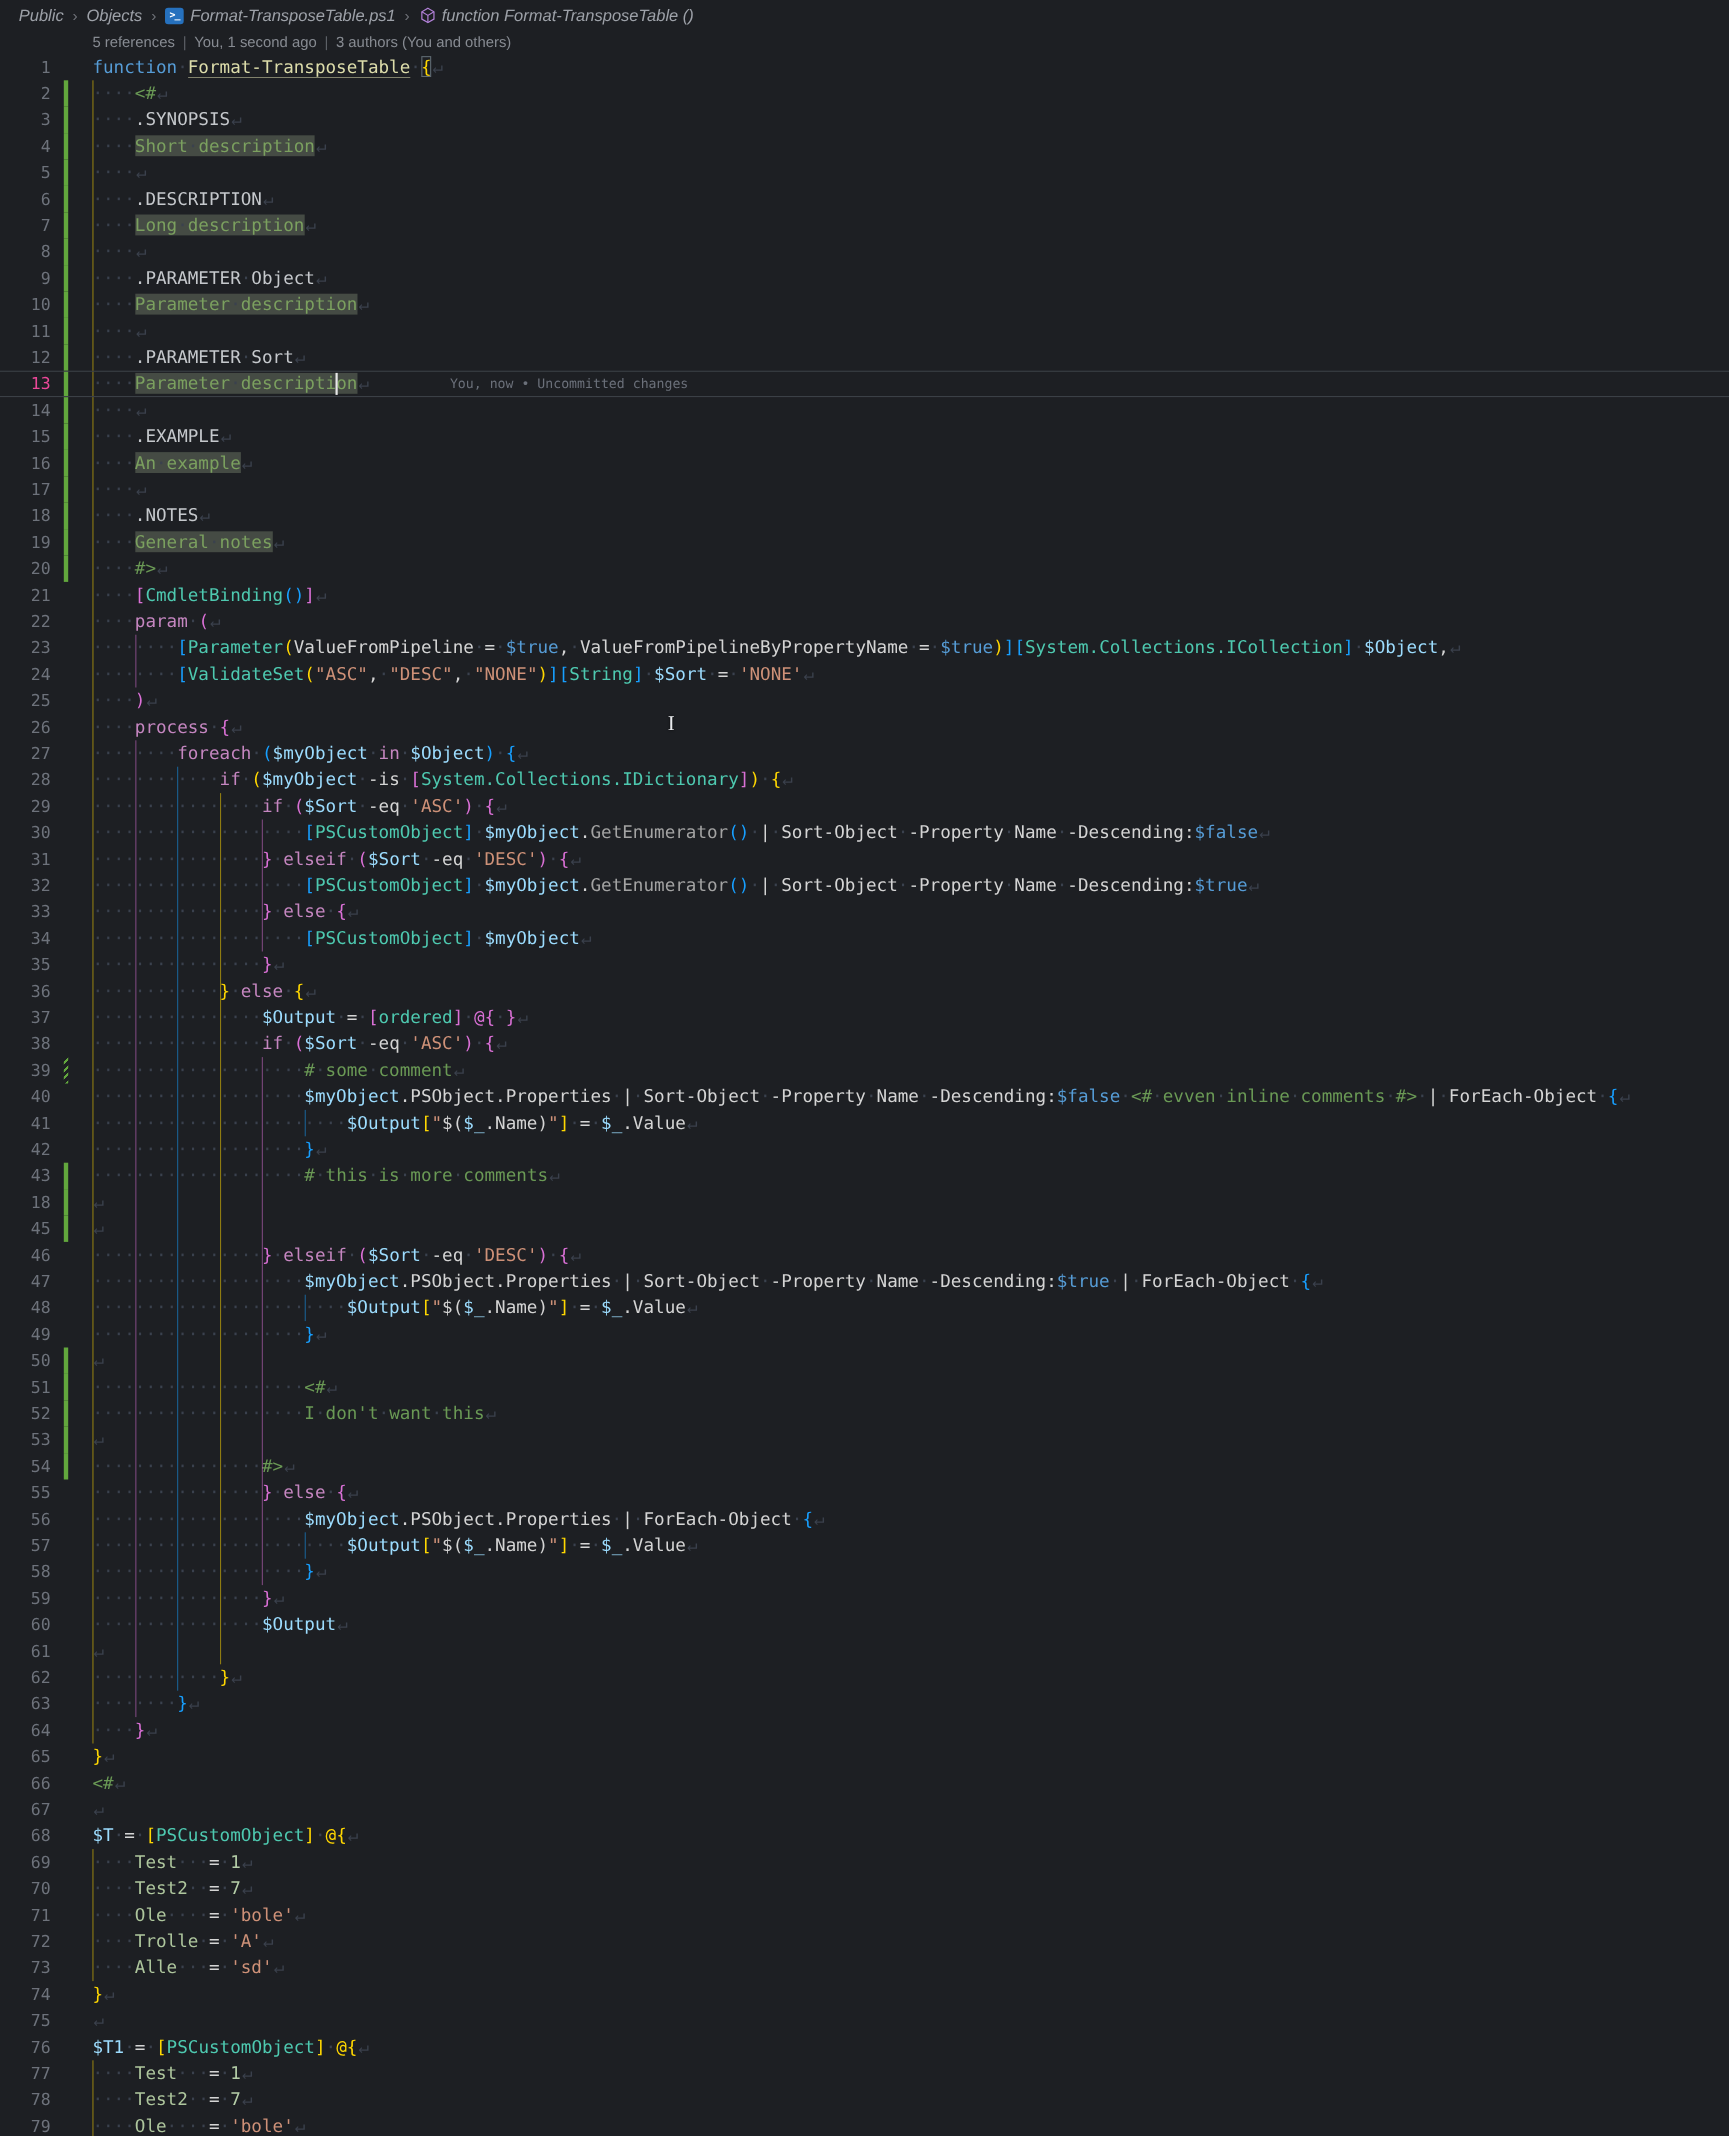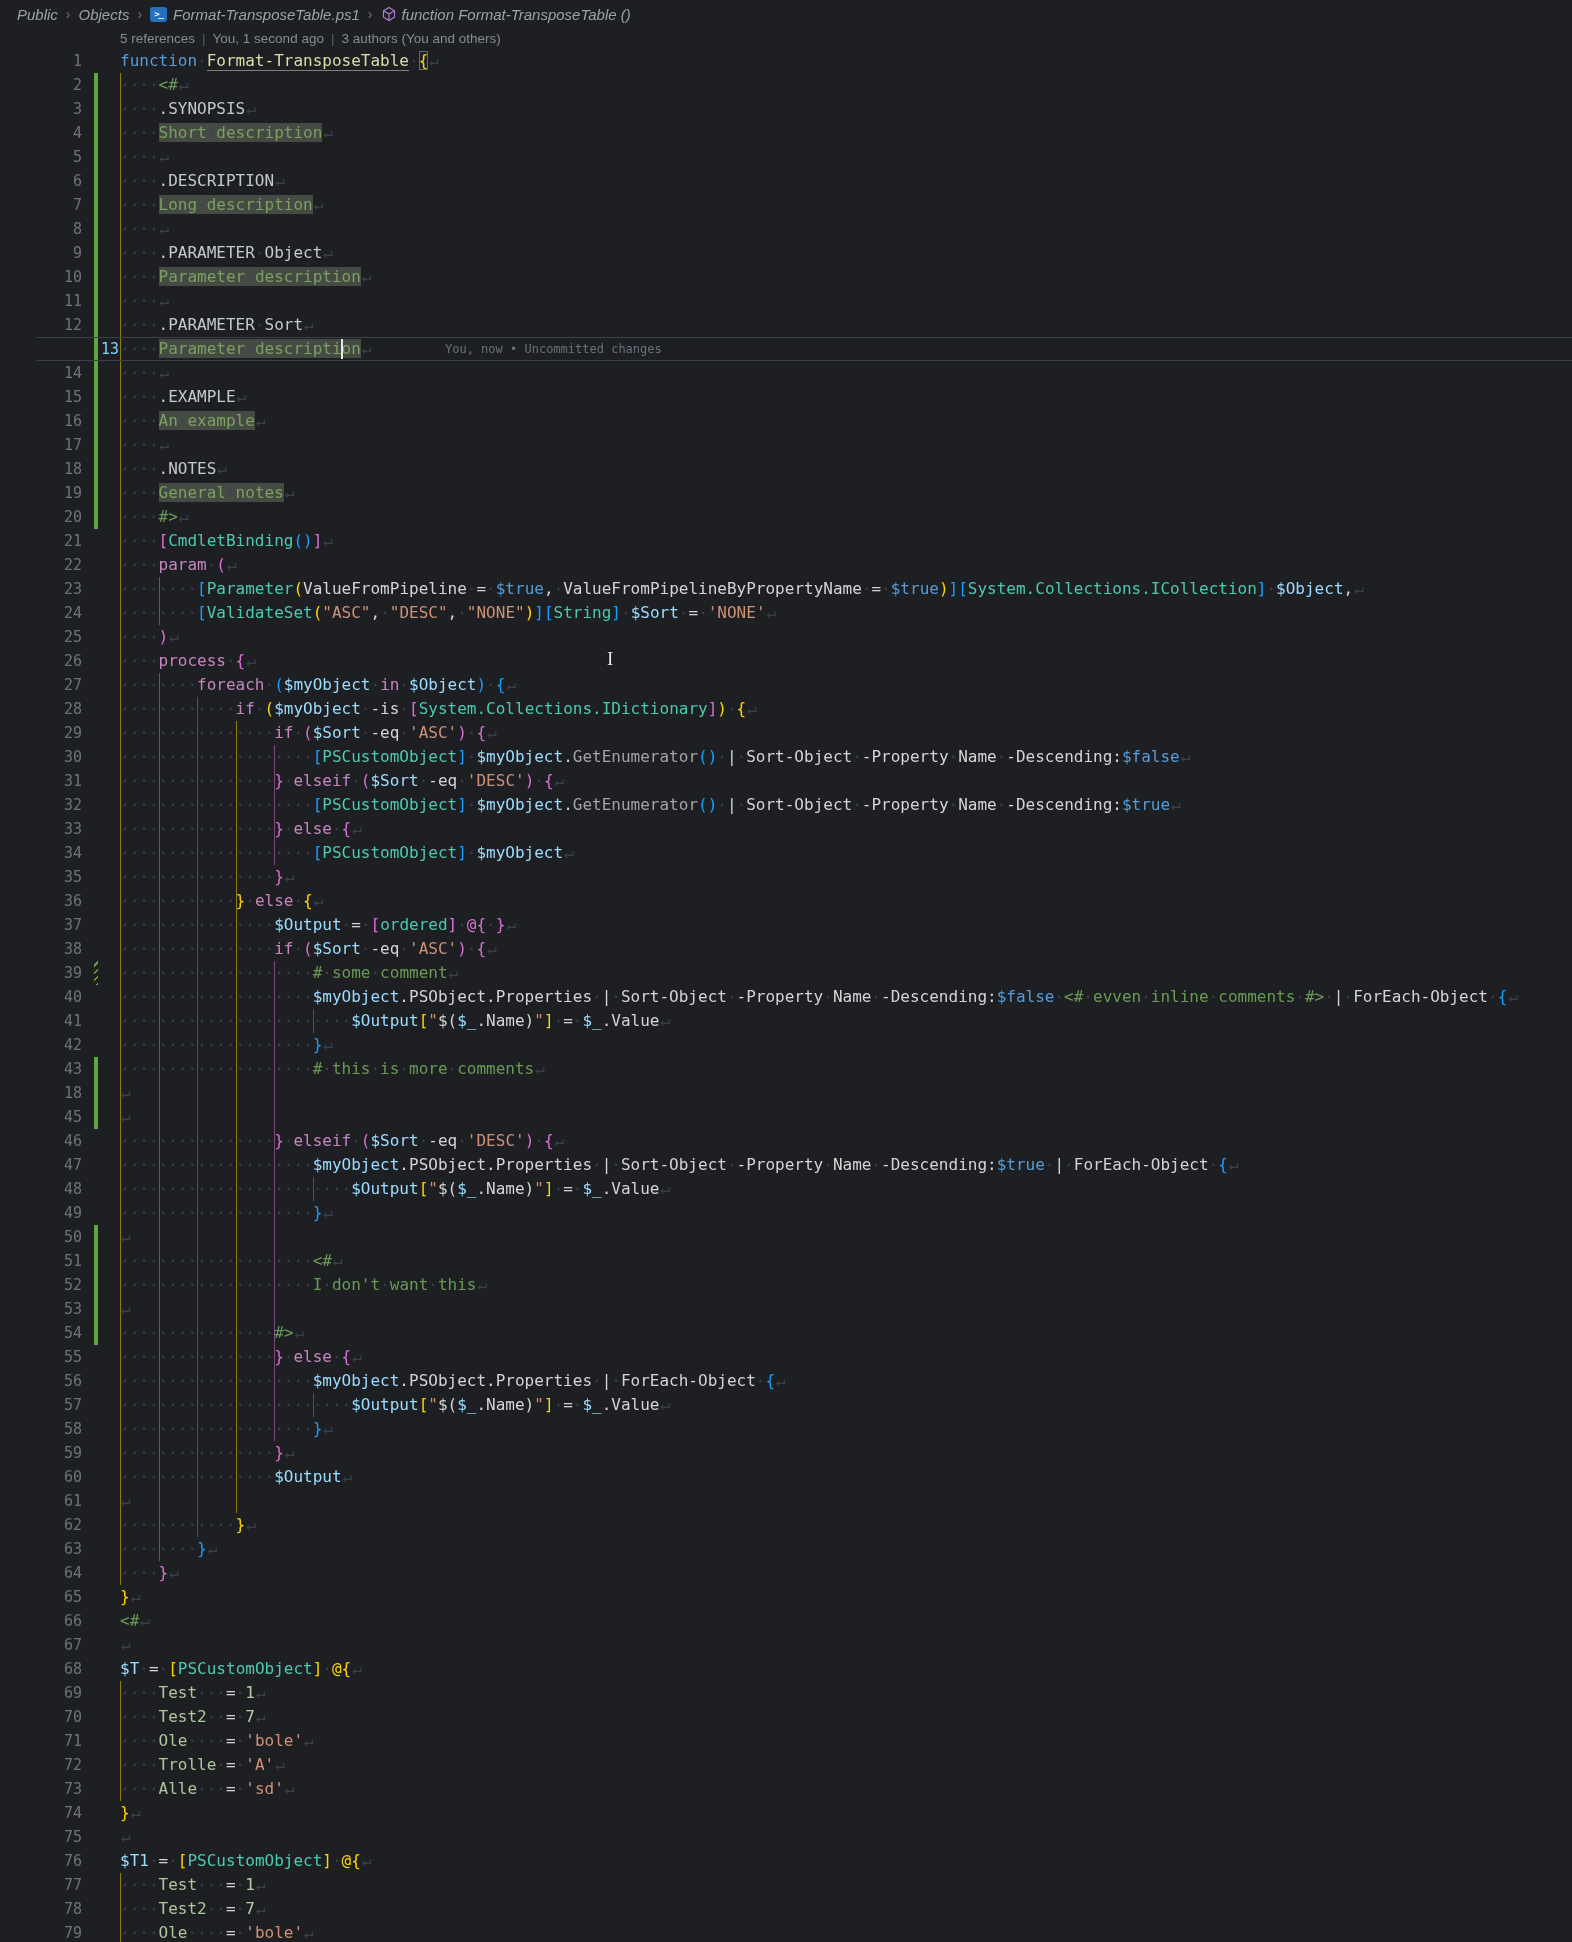--- a/index.html
+++ b/index.html
@@ -18,35 +18,35 @@
   }
   .bsep{margin:0 8px;color:#6e7178;font-size:14px;}
   .crumb{display:inline-flex;align-items:center;cursor:pointer;font-style:italic;}
   .psicon{
     display:inline-block;width:17px;height:15px;background:#2671BE;border-radius:3px;
     color:#fff;font-family:"DejaVu Sans Mono",monospace;font-size:9px;font-weight:bold;
     line-height:15px;text-align:center;margin-right:6px;letter-spacing:-1px;
   }
   .micon{display:inline-flex;margin-right:5px;align-items:center;}
   
-  .editor{position:absolute;top:28px;left:0;right:0;bottom:0;margin-left:36px;}
+  .editor{position:absolute;top:28px;left:0;right:0;bottom:0;}
   .codelens{
     height:21px;line-height:21px;padding-left:84px;
     font-family:"Liberation Sans",sans-serif;font-size:13.5px;color:#878b92;
     white-space:nowrap;
   }
   .cl-sep{margin:0 7px;color:#5c6066;}
   .cl-link{cursor:pointer;}
   .lines{position:relative;}
   .line{position:relative;height:24px;line-height:24px;font-size:16px;}
   .num{
     position:absolute;left:0;top:0;width:46px;text-align:right;
     color:#6d727b;font-size:15px;cursor:pointer;
   }
-  .num.active{color:#7dd3fc;padding-left:37px;}
+  .num.active{color:#ec4899;}
   .gbar{position:absolute;left:58px;top:0;width:4px;height:24px;background:#62a73d;}
   .gbar.striped{
     background:repeating-linear-gradient(-45deg,#62a73d 0,#62a73d 2px,transparent 2px,transparent 5px);
   }
   .txt{position:absolute;left:84px;top:0;white-space:pre;color:#d4d4d4;cursor:text;}
   
   .p{color:#d4d4d4}
   .c{color:#6A9955}
   .doc{color:#c5c8cc}
   .ph{background:#454b44;color:#7ba05f}

